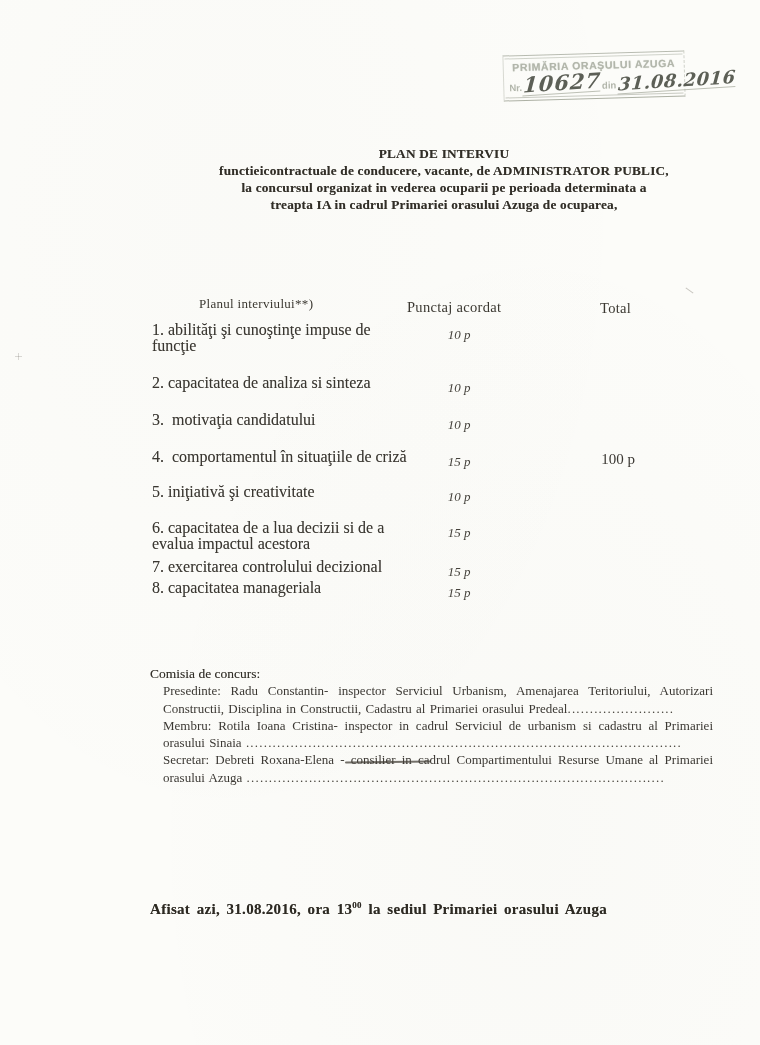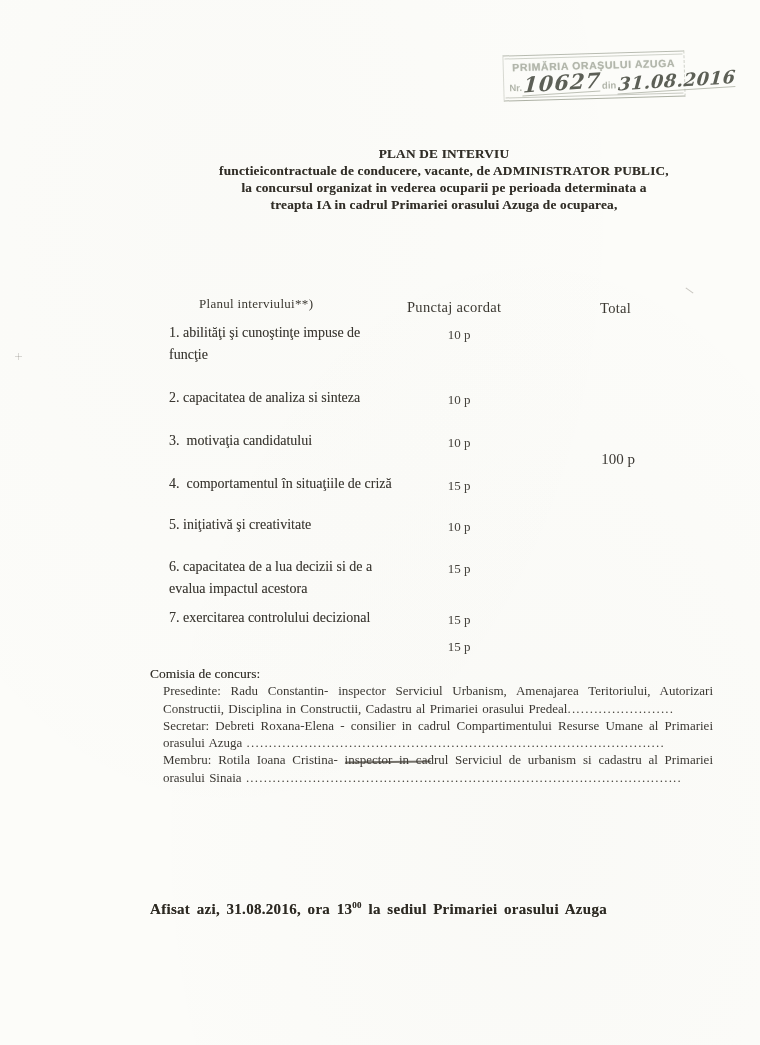--- a/index.html
+++ b/index.html
@@ -74,28 +74,27 @@
 
   
   .th { position:absolute; color:#3b3831; white-space:nowrap; }
   .th-plan   { left:199px; top:296px; font-size:13px; letter-spacing:0.3px;text-align:center; }
   .th-points { left:407px; top:299px; font-size:14.5px; letter-spacing:0.3px; }
   .th-total  { left:600px; top:300px; font-size:14.5px; letter-spacing:0.3px;text-align:center; }
 
   .rows { position:absolute; left:152px; top:322px; width:560px; }
   .trow { position:relative; }
   .titem {
-    width:300px; font-size:14px; line-height:22px;
+    width:300px; font-size:16px; line-height:16px;
     white-space:pre-wrap; color:#3a3731;
     text-shadow:0 0 0.3px rgba(58,55,49,0.35);
-    margin-left:17px;
   }
   .tpts {
     position:absolute; left:252px; top:5px; width:110px;
-    text-align:center; font-size:13px; color:#45423c;
+    text-align:center; font-size:13px; color:#45423c;font-style:italic;
   }
   .total-value {
     position:absolute; left:583px; top:451px; width:70px;
     text-align:center; font-size:15px; color:#3b3833;
   }
 
   
   .commission {
     position:absolute; left:150px; top:665px; width:563px;
     font-size:13px; line-height:17.3px; color:#3b3833;
@@ -187,32 +186,33 @@
       <div class="trow" style="margin-bottom: 7px;">
         <div class="titem">6. capacitatea de a lua decizii si de a
 evalua impactul acestora</div>
         <div class="tpts">15 p</div>
       </div>
       <div class="trow" style="margin-bottom: 5px;">
         <div class="titem">7. exercitarea controlului decizional</div>
         <div class="tpts">15 p</div>
       </div>
       <div class="trow" style="margin-bottom: 0px;">
+        <div class="titem">8. capacitatea manageriala</div>
         <div class="tpts">15 p</div>
       </div>
     </div>
 
   <div class="total-value">100 p</div>
 
   <div class="commission">
     <div class="commission-heading">Comisia de concurs:</div>
     <div id="commission-entries">
         <div class="commission-entry"><span>Presedinte: Radu Constantin- inspector Serviciul Urbanism, Amenajarea Teritoriului, Autorizari Constructii, Disciplina in Constructii, Cadastru al Primariei orasului Predeal</span><span class="dots">........................</span></div>
+        <div class="commission-entry"><span>Membru: Rotila Ioana Cristina- inspector in cadrul Serviciul de urbanism si cadastru al Primariei orasului Sinaia </span><span class="dots">..................................................................................................</span></div>
         <div class="commission-entry"><span>Secretar: Debreti Roxana-Elena - consilier in cadrul Compartimentului Resurse Umane al Primariei orasului Azuga </span><span class="dots">..............................................................................................</span></div>
-        <div class="commission-entry"><span>Membru: Rotila Ioana Cristina- inspector in cadrul Serviciul de urbanism si cadastru al Primariei orasului Sinaia </span><span class="dots">..................................................................................................</span></div>
       </div>
   </div>
 
   <div class="stray-strike"></div>
 
   <div class="speck-tick"></div>
   <div class="speck-plus-h"></div>
   <div class="speck-plus-v"></div>
 
   <div class="footer-note">

